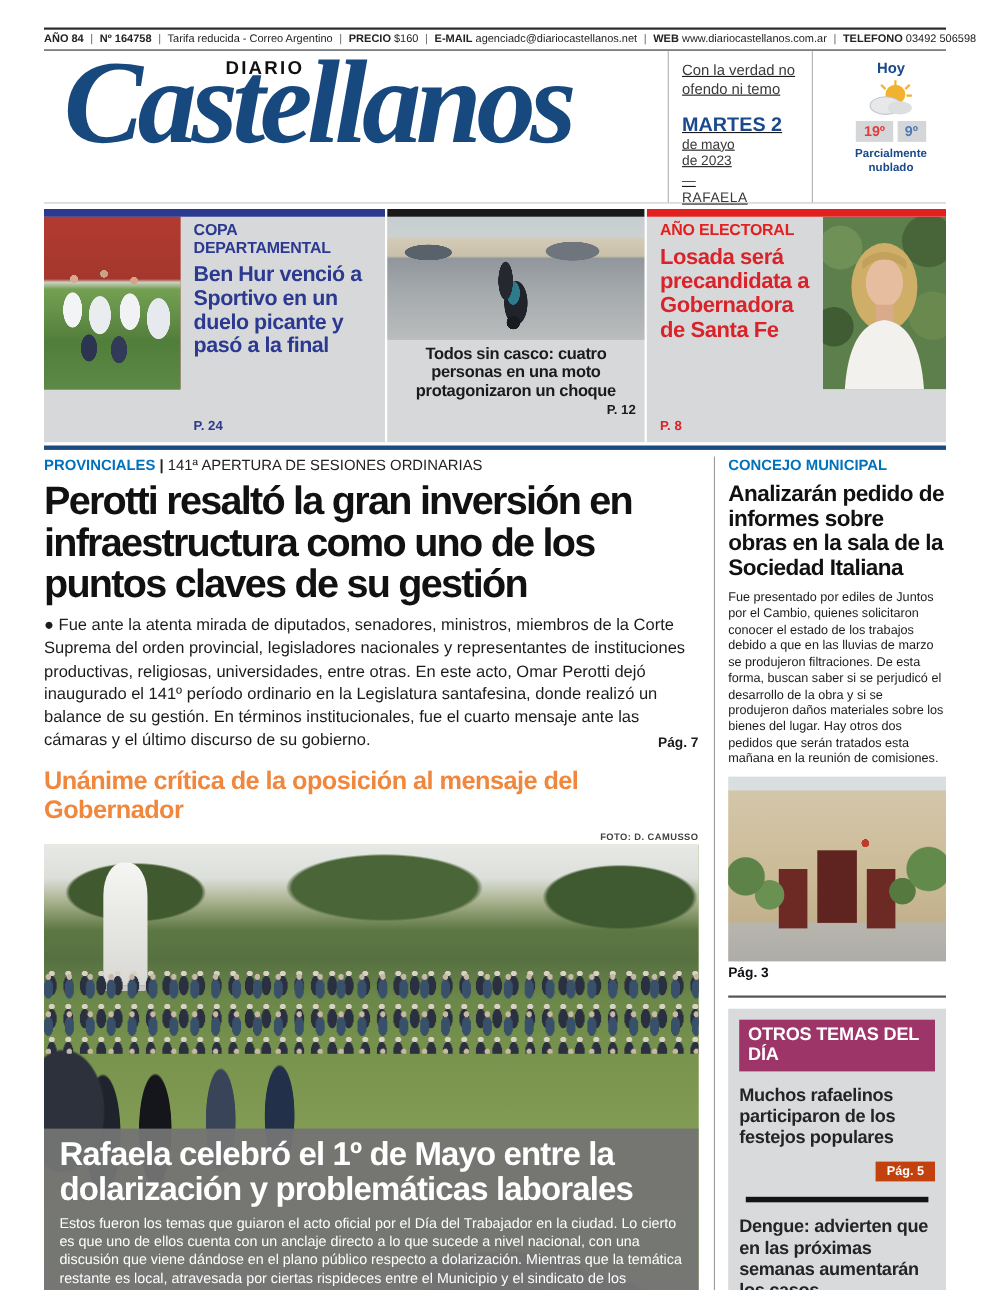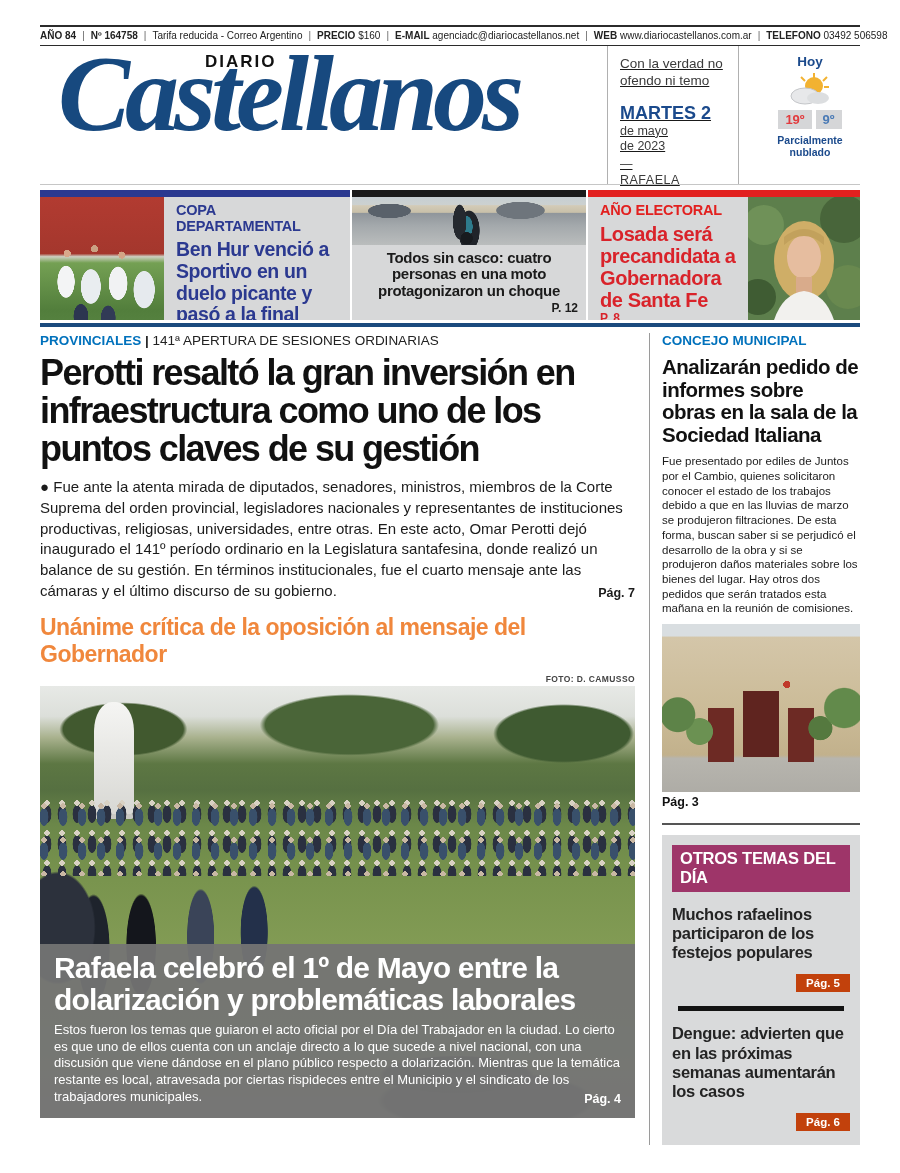--- a/index.html
+++ b/index.html
@@ -32,21 +32,21 @@
   .hoy { font-size:13.5px; font-weight:bold; color:#1b4a8c; }
   .wicon { width:52px; height:38px; margin:2px auto 0; display:block; }
   .temps { display:flex; justify-content:center; gap:4px; margin-top:1px; }
   .temps span { background:#d5d6d8; font-size:13px; font-weight:bold; padding:2px 7px; }
   .thigh { color:#e23b3e; }
   .tlow  { color:#4a7ab5; }
   .cond  { margin-top:5px; font-size:10.5px; font-weight:bold; color:#1b4a8c; line-height:1.15; }
   .masthead-rule { margin:0 40px; border-bottom:1px solid #c6c6c6; }
 
   
-  .teasers { margin:5px 40px 0; display:grid; grid-template-columns:310px 234px 272px; gap:2px; height:130px; }
+  .teasers { margin:5px 40px 0; display:grid; grid-template-columns:310px 234px 272px; gap:2px; height:212px; }
   .teaser { position:relative; background:#d7d8d9; display:flex; overflow:hidden; }
   .teaser .bar { position:absolute; top:0; left:0; right:0; height:7px; }
   .t1 .bar { background:#2B3990; } .t2 .bar { background:#1A1A1A; } .t3 .bar { background:#E2201F; }
   .photo { overflow:hidden; }
   .photo-soccer { margin-top:7px; width:124px; height:157px;
     background-color:#a93a2f;
     background-image:
       radial-gradient(circle 5px at 22% 36%, #d8a98c 70%, transparent 73%),
       radial-gradient(circle 5px at 44% 33%, #caa183 70%, transparent 73%),
       radial-gradient(circle 5px at 66% 37%, #d3a585 70%, transparent 73%),

